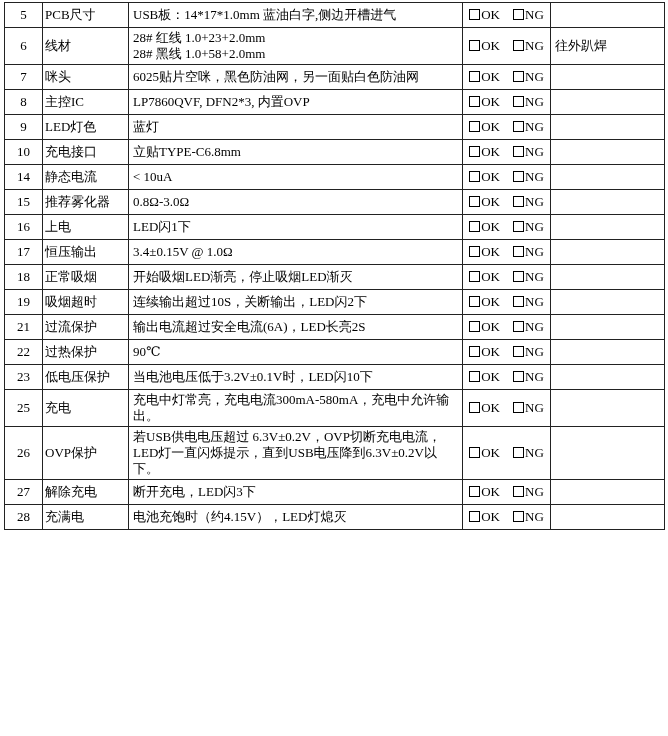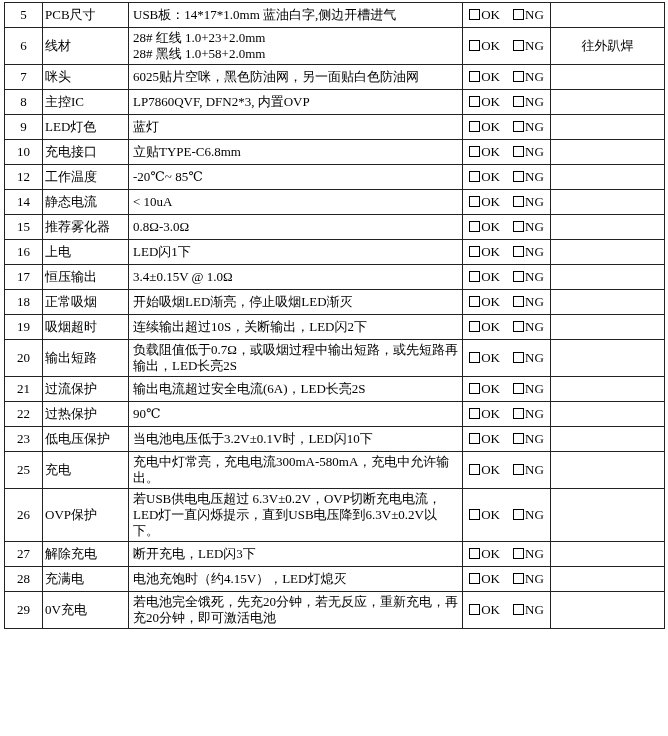--- a/index.html
+++ b/index.html
@@ -40,22 +40,22 @@
   td.c-spec {
     text-align: left;
     padding: 2px 4px;
   }
   td.c-spec .spec-line { white-space: normal; }
   td.c-check {
     text-align: center;
     white-space: nowrap;
   }
   td.c-notes {
-    text-align: center;
-    padding: 1px 16px;
+    text-align: left;
+    padding: 1px 4px;
   }
   .chk {
     display: inline-block;
     cursor: pointer;
   }
   .chk + .chk { margin-left: 13px; }
   .box {
     display: inline-block;
     width: 9px;
     height: 9px;
@@ -139,31 +139,20 @@
     <td class="c-item">充电接口</td>
     <td class="c-spec">
             <div class="spec-line">立贴TYPE-C6.8mm</div>
           </td>
     <td class="c-check">
       <span class="chk"><span class="box"></span><span class="chk-label">OK</span></span><span class="chk"><span class="box"></span><span class="chk-label">NG</span></span>
     </td>
     <td class="c-notes"></td>
   </tr>
         <tr class="spec-row">
-    <td class="c-no">12</td>
-    <td class="c-item">工作温度</td>
-    <td class="c-spec">
-            <div class="spec-line">-20℃~ 85℃</div>
-          </td>
-    <td class="c-check">
-      <span class="chk"><span class="box"></span><span class="chk-label">OK</span></span><span class="chk"><span class="box"></span><span class="chk-label">NG</span></span>
-    </td>
-    <td class="c-notes"></td>
-  </tr>
-        <tr class="spec-row">
     <td class="c-no">14</td>
     <td class="c-item">静态电流</td>
     <td class="c-spec">
             <div class="spec-line">&lt; 10uA</div>
           </td>
     <td class="c-check">
       <span class="chk"><span class="box"></span><span class="chk-label">OK</span></span><span class="chk"><span class="box"></span><span class="chk-label">NG</span></span>
     </td>
     <td class="c-notes"></td>
   </tr>
@@ -216,31 +205,20 @@
     <td class="c-item">吸烟超时</td>
     <td class="c-spec">
             <div class="spec-line">连续输出超过10S，关断输出，LED闪2下</div>
           </td>
     <td class="c-check">
       <span class="chk"><span class="box"></span><span class="chk-label">OK</span></span><span class="chk"><span class="box"></span><span class="chk-label">NG</span></span>
     </td>
     <td class="c-notes"></td>
   </tr>
         <tr class="spec-row">
-    <td class="c-no">20</td>
-    <td class="c-item">输出短路</td>
-    <td class="c-spec">
-            <div class="spec-line">负载阻值低于0.7Ω，或吸烟过程中输出短路，或先短路再输出，LED长亮2S</div>
-          </td>
-    <td class="c-check">
-      <span class="chk"><span class="box"></span><span class="chk-label">OK</span></span><span class="chk"><span class="box"></span><span class="chk-label">NG</span></span>
-    </td>
-    <td class="c-notes"></td>
-  </tr>
-        <tr class="spec-row">
     <td class="c-no">21</td>
     <td class="c-item">过流保护</td>
     <td class="c-spec">
             <div class="spec-line">输出电流超过安全电流(6A)，LED长亮2S</div>
           </td>
     <td class="c-check">
       <span class="chk"><span class="box"></span><span class="chk-label">OK</span></span><span class="chk"><span class="box"></span><span class="chk-label">NG</span></span>
     </td>
     <td class="c-notes"></td>
   </tr>
@@ -297,31 +275,20 @@
     <td class="c-check">
       <span class="chk"><span class="box"></span><span class="chk-label">OK</span></span><span class="chk"><span class="box"></span><span class="chk-label">NG</span></span>
     </td>
     <td class="c-notes"></td>
   </tr>
         <tr class="spec-row">
     <td class="c-no">28</td>
     <td class="c-item">充满电</td>
     <td class="c-spec">
             <div class="spec-line">电池充饱时（约4.15V），LED灯熄灭</div>
-          </td>
-    <td class="c-check">
-      <span class="chk"><span class="box"></span><span class="chk-label">OK</span></span><span class="chk"><span class="box"></span><span class="chk-label">NG</span></span>
-    </td>
-    <td class="c-notes"></td>
-  </tr>
-        <tr class="spec-row">
-    <td class="c-no">29</td>
-    <td class="c-item">0V充电</td>
-    <td class="c-spec">
-            <div class="spec-line">若电池完全饿死，先充20分钟，若无反应，重新充电，再充20分钟，即可激活电池</div>
           </td>
     <td class="c-check">
       <span class="chk"><span class="box"></span><span class="chk-label">OK</span></span><span class="chk"><span class="box"></span><span class="chk-label">NG</span></span>
     </td>
     <td class="c-notes"></td>
   </tr>
       </tbody>
   </table>
 </div>
 

